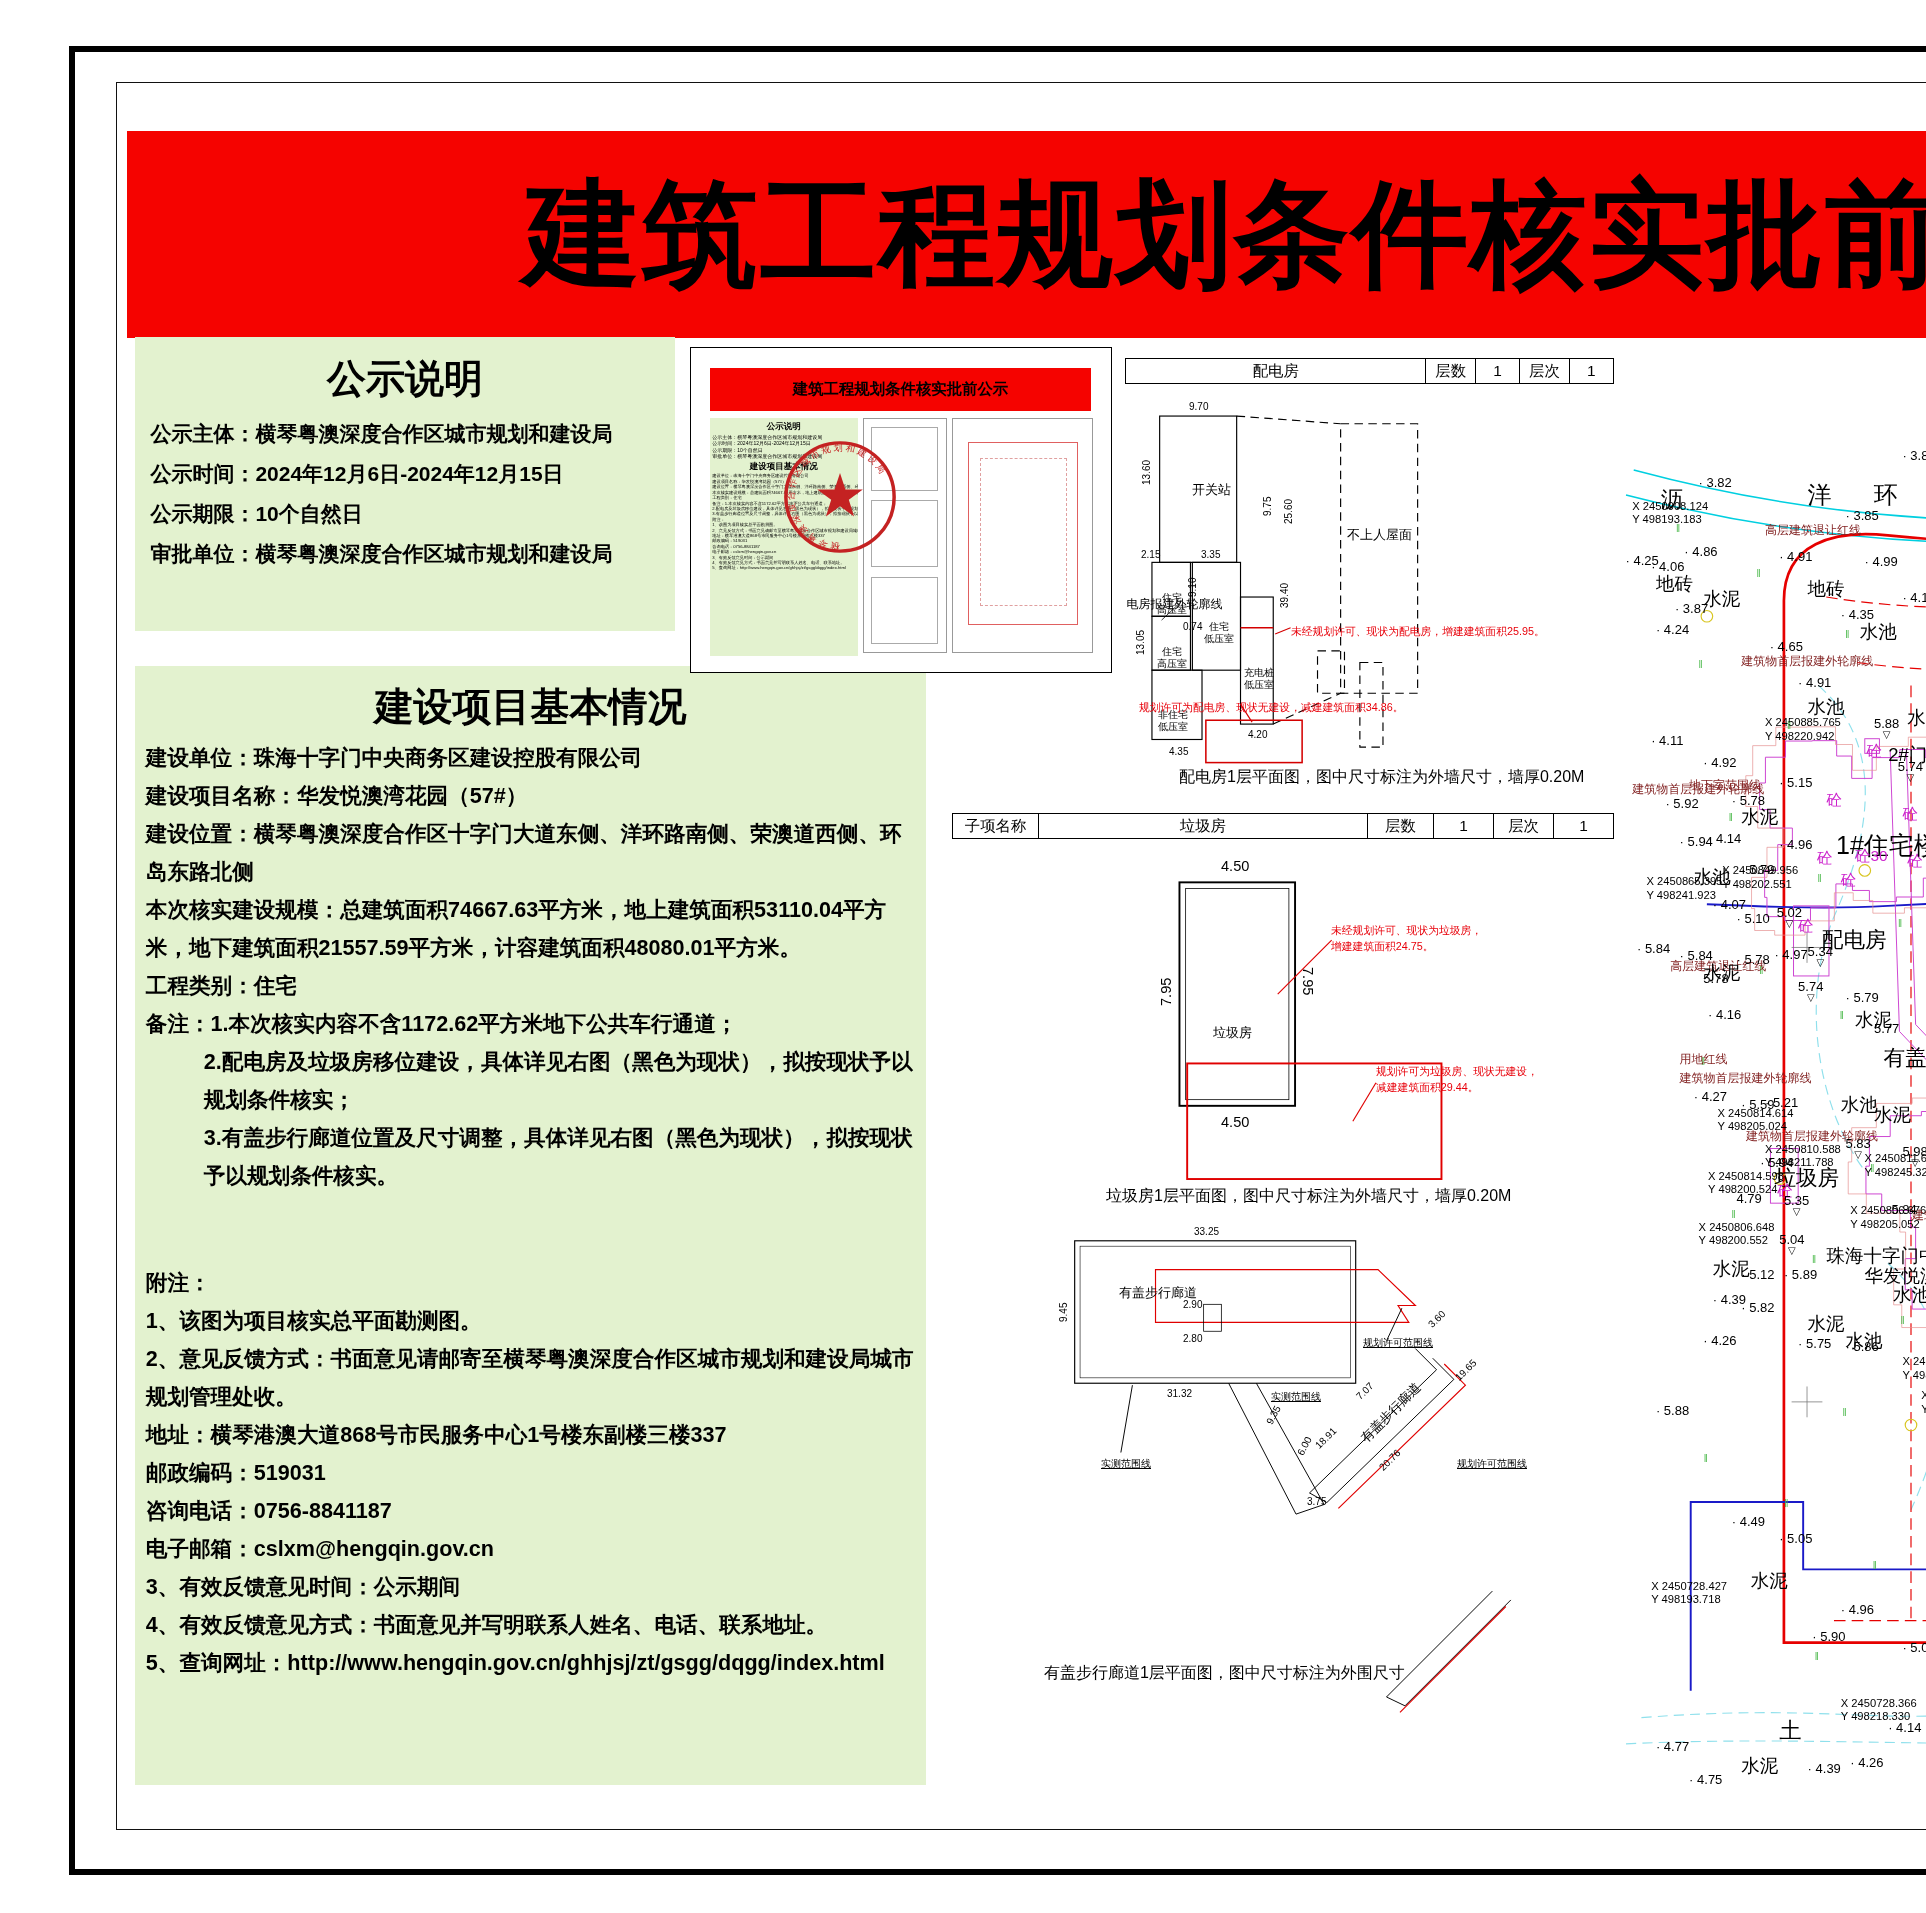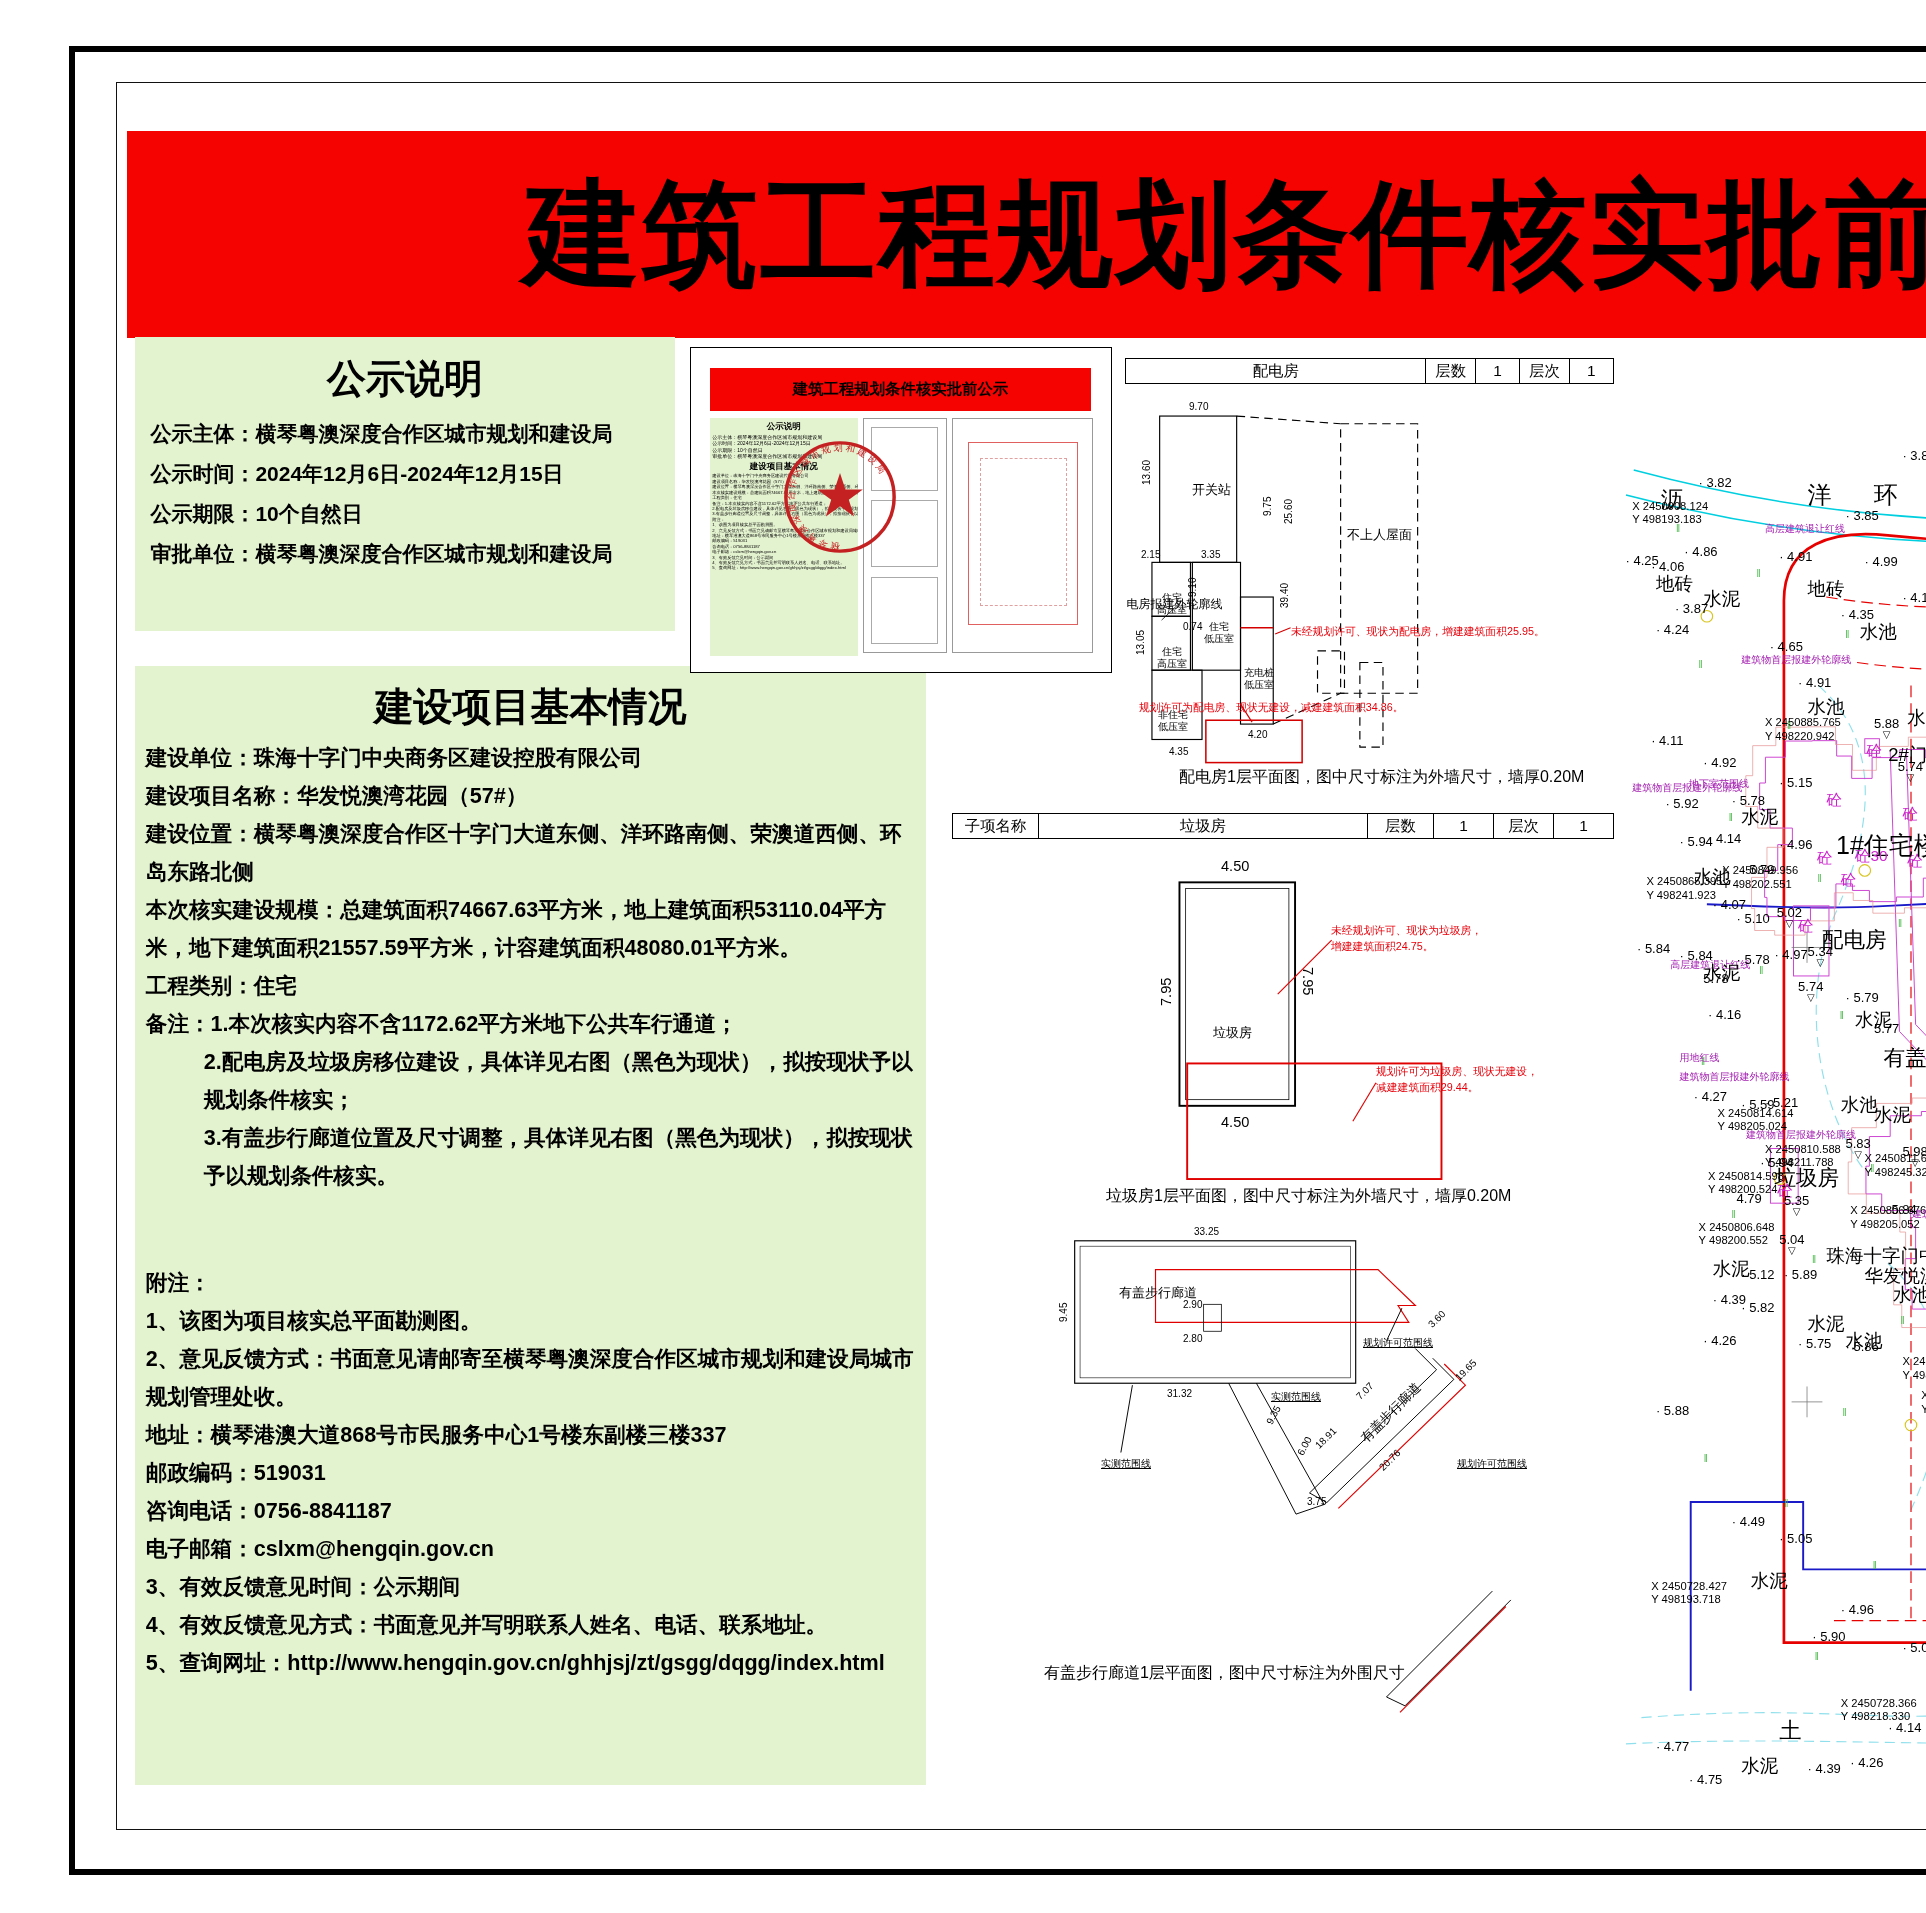--- a/index.html
+++ b/index.html
@@ -51,21 +51,21 @@
   .ldr{font-size:10px;text-decoration:underline;}
   .tiny{font-size:12px;}
   
   #siteplan{left:1618px;top:416px;width:948px;height:1371px;}
   .sp-lbl{position:absolute;white-space:pre-line;color:#000;transform-origin:0 0;}
   .e{font-size:13px;} .ev{font-size:13px;text-align:center;}
   .ev::after{content:"▽";display:block;font-size:10px;line-height:7.7px;}
   .c{font-size:11.2px;line-height:1.2;}
   .m{font-size:18.5px;} .mb{font-size:21.6px;} .lg{font-size:22.3px;}
   .b{font-size:25px;} .t{font-size:15.4px;color:#cc22cc;}
-  .r{font-size:10px;color:#a21caf;font-family:Liberation Serif, serif;}
+  .r{font-size:12px;color:#7f1d1d;font-family:Liberation Serif, serif;}
   .rh{font-size:24px;letter-spacing:17.7px;white-space:nowrap;}
   svg{position:absolute;left:0;top:0;overflow:visible;}
 </style>
 </head>
 <body>
 
 <div id="page">
   <div class="abs" id="frame-outer"></div>
   <div class="abs" id="frame-inner"></div>
 

